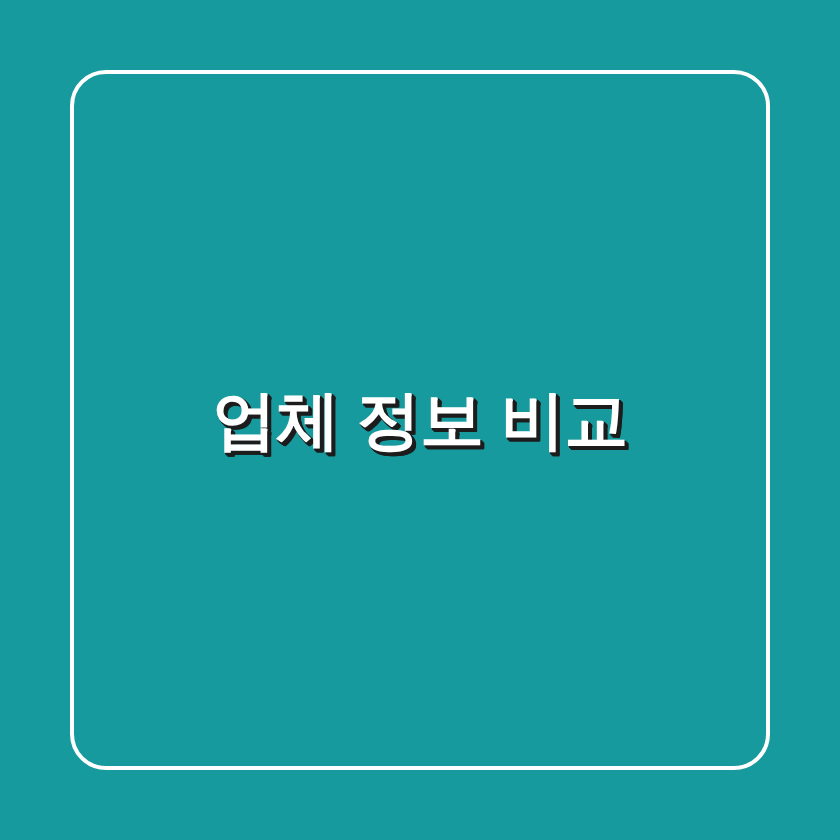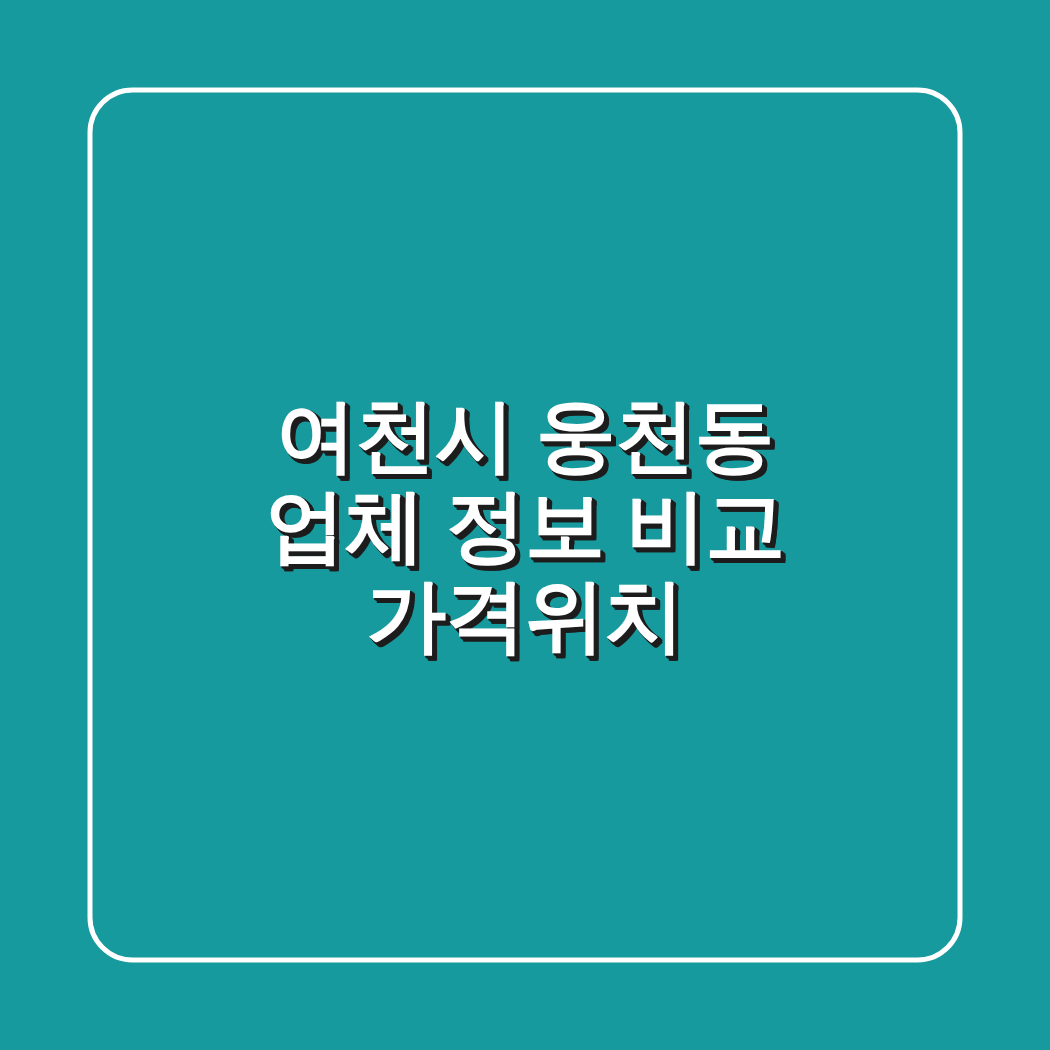--- a/index.html
+++ b/index.html
@@ -69,18 +69,16 @@
   }
 </style>
 </head>
 <body>
 
 <div id="canvas" style="width: 840px; height: 840px; background: rgb(22, 154, 158);">
 
   <div id="frame" style="border-color: rgb(255, 255, 255); border-width: 4px; border-radius: 36px; left: 70px; top: 70px; width: 700px; height: 700px;"></div>
 
   <div id="headline">
-    <span class="headline-line" style="color: rgb(255, 255, 255);">여천시 웅천동</span>
     <span class="headline-line" style="color: rgb(255, 255, 255);">업체 정보 비교</span>
-    <span class="headline-line" style="color: rgb(255, 255, 255);">가격위치</span>
   </div>
 
 </div>
 
 </body></html>

